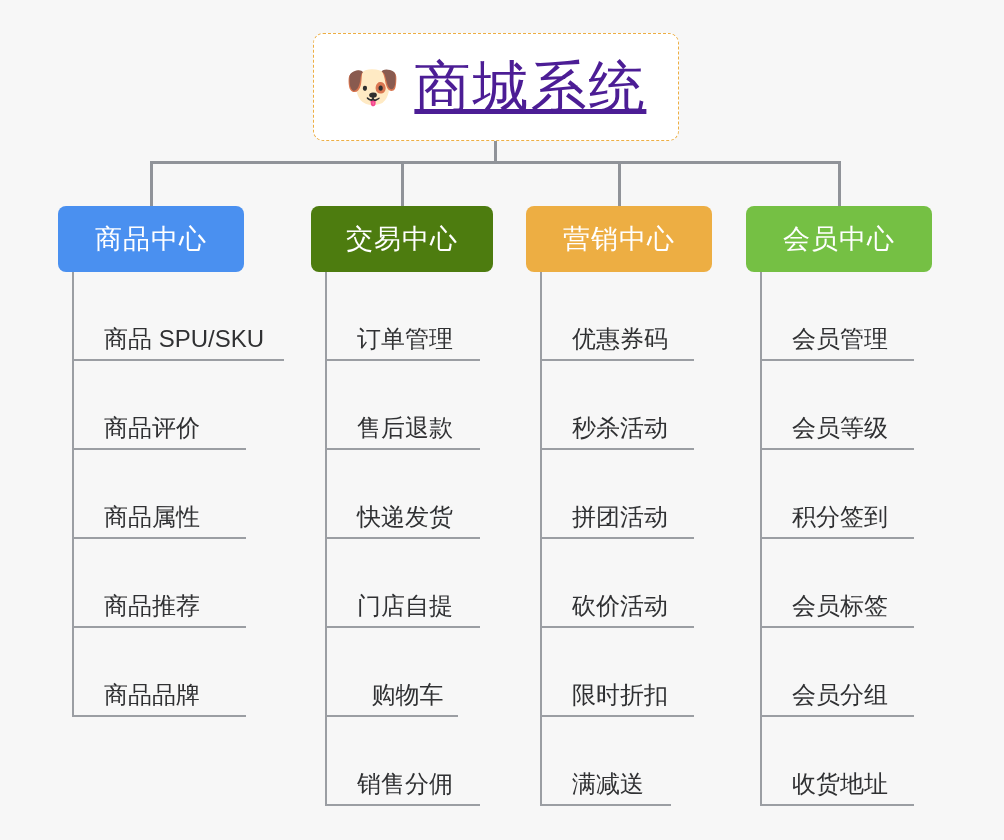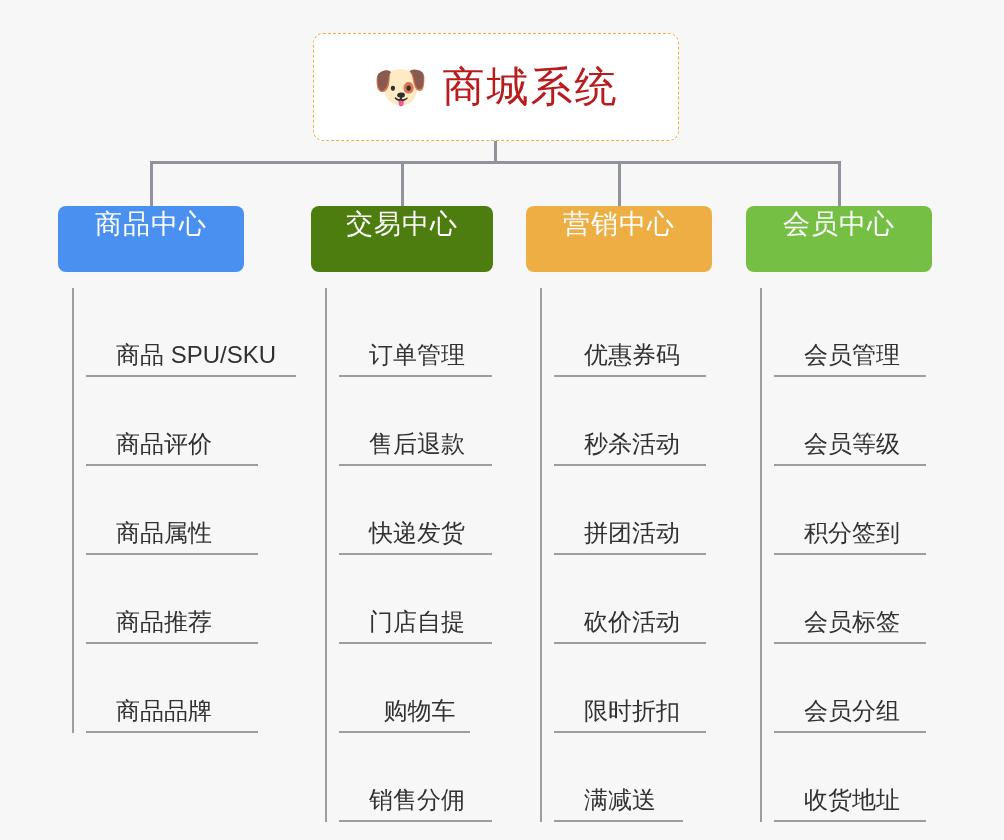--- a/index.html
+++ b/index.html
@@ -35,24 +35,25 @@
     justify-content: center;
     gap: 14px;
   }
   .root-icon {
     font-size: 44px;
     line-height: 1;
     display: block;
     filter: saturate(1.1);
   }
   .root-label {
-    font-size: 42px;
-    color: #b91c1c;
+    font-size: 56px;
+    color: #4c1d95;
     letter-spacing: 2px;
     line-height: 1;
+    text-decoration: underline;
   }
 
   
   .conn {
     position: absolute;
     background: #909399;
   }
   .conn-stub {        
     left: 494px;
     top: 141px;
@@ -82,39 +83,39 @@
   }
   .col-1 { left: 58px;  width: 186px; }
   .col-2 { left: 311px; width: 182px; }
   .col-3 { left: 526px; width: 186px; }
   .col-4 { left: 746px; width: 186px; }
 
   .category-node {
     height: 66px;
     border-radius: 8px;
     display: flex;
-    align-items: flex-start;
+    align-items: center;
     justify-content: center;
     color: #ffffff;
     font-size: 27px;
     letter-spacing: 1px;
     box-sizing: border-box;
   }
   .cat-blue   { background: #4a90f0; }
   .cat-red    { background: #4d7c0f; }
   .cat-orange { background: #edae43; }
   .cat-green  { background: #75c044; }
 
   
   .leaf-list {
     position: relative;
     margin-left: 14px;
-    padding-left: 12px;
+    padding-left: 0;
     border-left: 2px solid #9b9ea3;
-    margin-top: 16px;
+    margin-top: 0;
   }
   .leaf-item {
     position: relative;
     height: 89px;
     box-sizing: border-box;
     display: flex;
     align-items: flex-end;
     border-bottom: 2px solid #9b9ea3;
     padding-left: 30px;
     padding-bottom: 2px;

